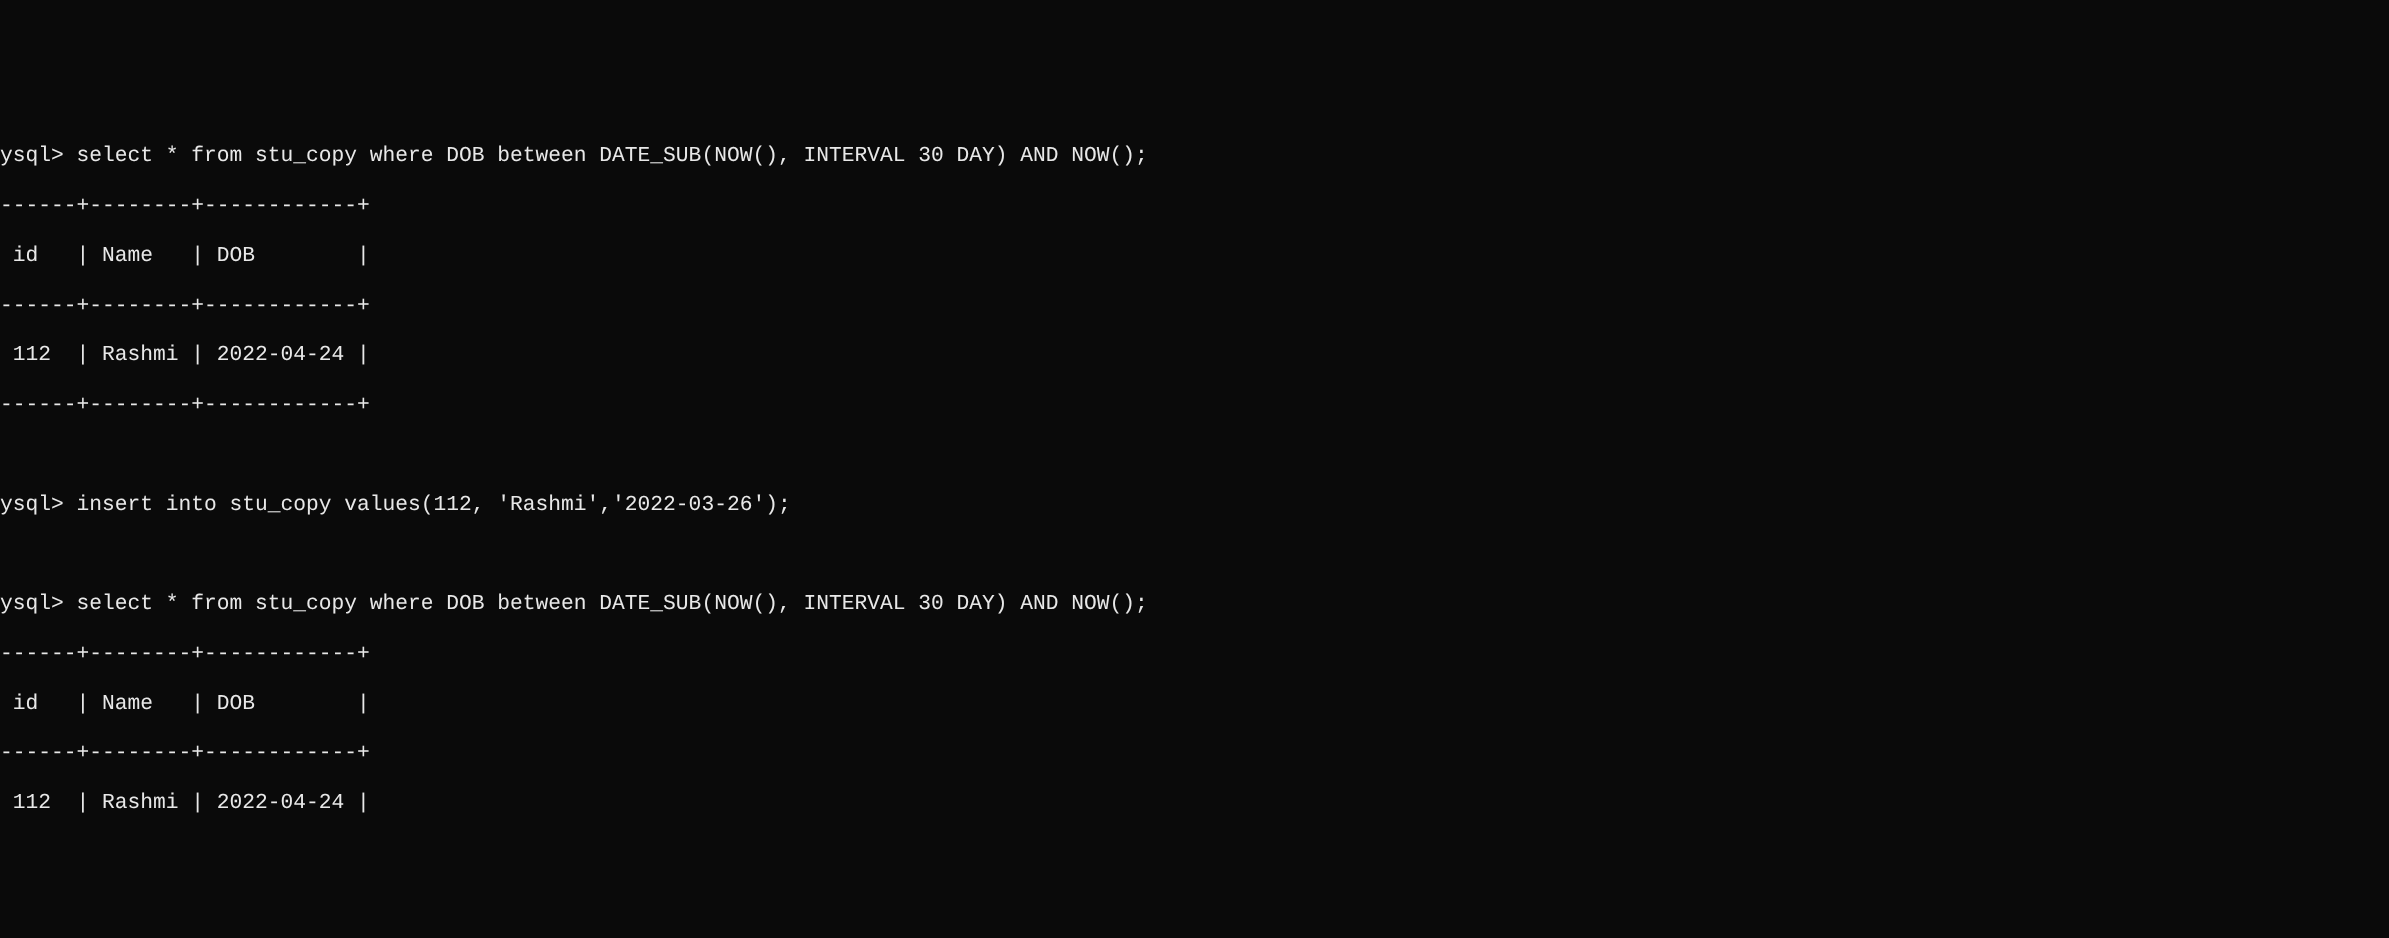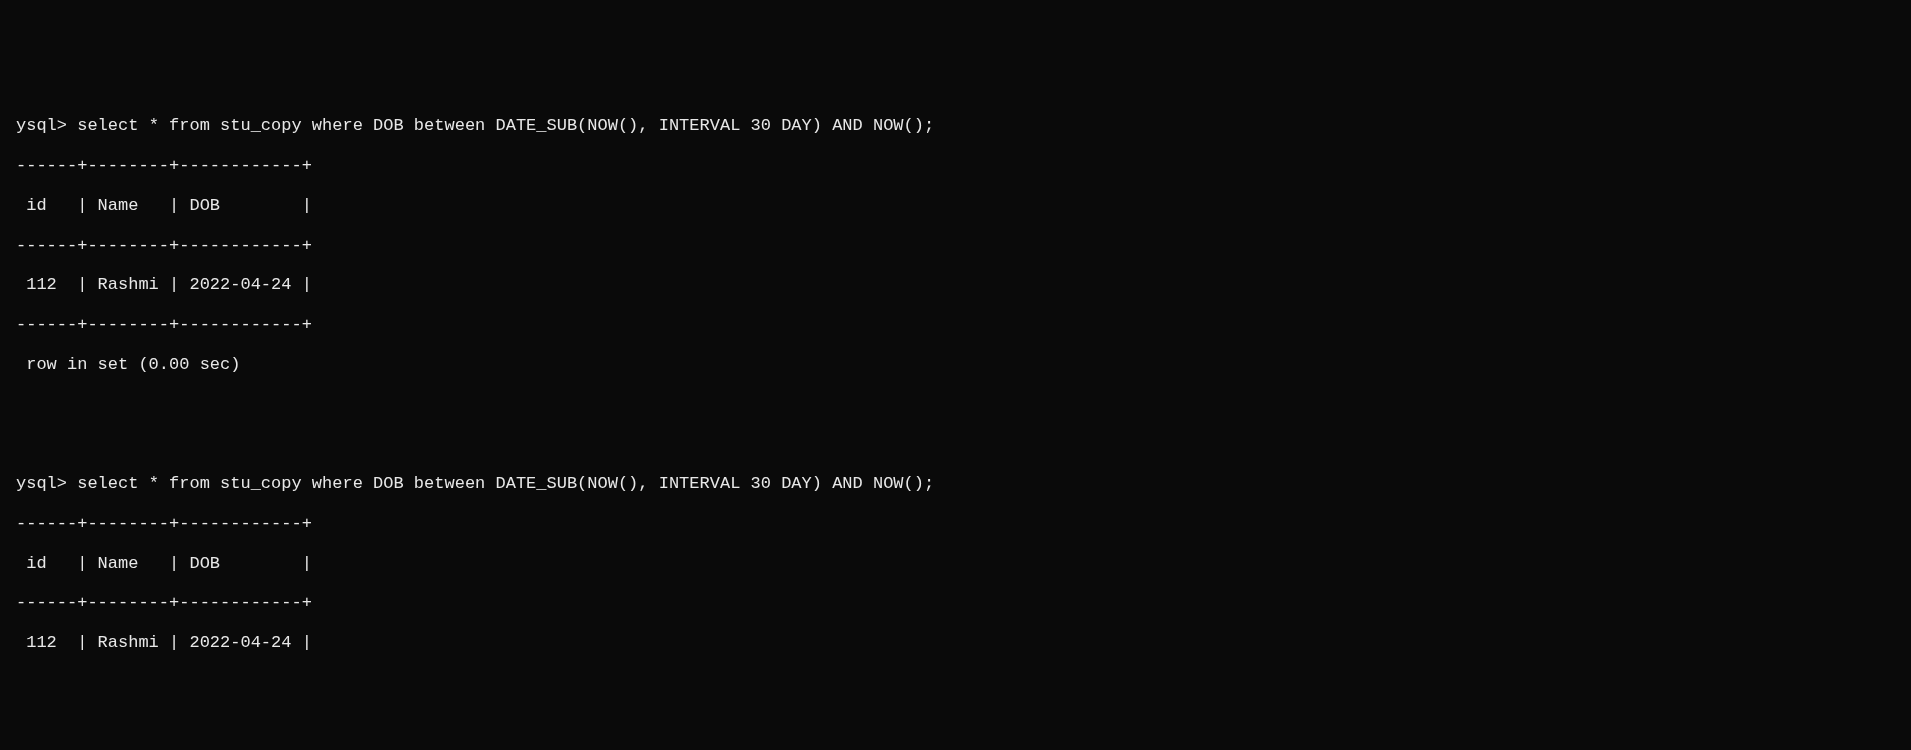--- a/index.html
+++ b/index.html
@@ -13,37 +13,37 @@
       font-family: 'Consolas', 'Courier New', monospace;
       font-size: 17px;
       line-height: 1.17;
       white-space: pre;
       overflow-x: hidden;
       width: 1911px;
       height: 750px;
       padding-top: 17px;
     }
     .line {
-      padding-left: 16px;
+      padding-left: 0;
     }
   </style>
 </head>
 <body>
 
 
 
 <div>
 <div class="line"><span>ysql&gt; </span><span>select * from stu_copy where DOB between DATE_SUB(NOW(), INTERVAL 30 DAY) AND NOW();</span></div>
 <div class="line">------+--------+------------+</div>
 <div class="line"> id   | Name   | DOB        |</div>
 <div class="line">------+--------+------------+</div>
 <div class="line"> 112  | Rashmi | 2022-04-24 |</div>
 <div class="line">------+--------+------------+</div>
-<div class="line"> row in set (0.00 sec)</div>
 <div class="line"> </div>
+<div class="line"><span>ysql&gt; </span><span>insert into stu_copy values(112, 'Rashmi','2022-03-26');</span></div>
 <div class="line"> </div>
 <div class="line"><span>ysql&gt; </span><span>select * from stu_copy where DOB between DATE_SUB(NOW(), INTERVAL 30 DAY) AND NOW();</span></div>
 <div class="line">------+--------+------------+</div>
 <div class="line"> id   | Name   | DOB        |</div>
 <div class="line">------+--------+------------+</div>
 <div class="line"> 112  | Rashmi | 2022-04-24 |</div>
 
 
 
 

